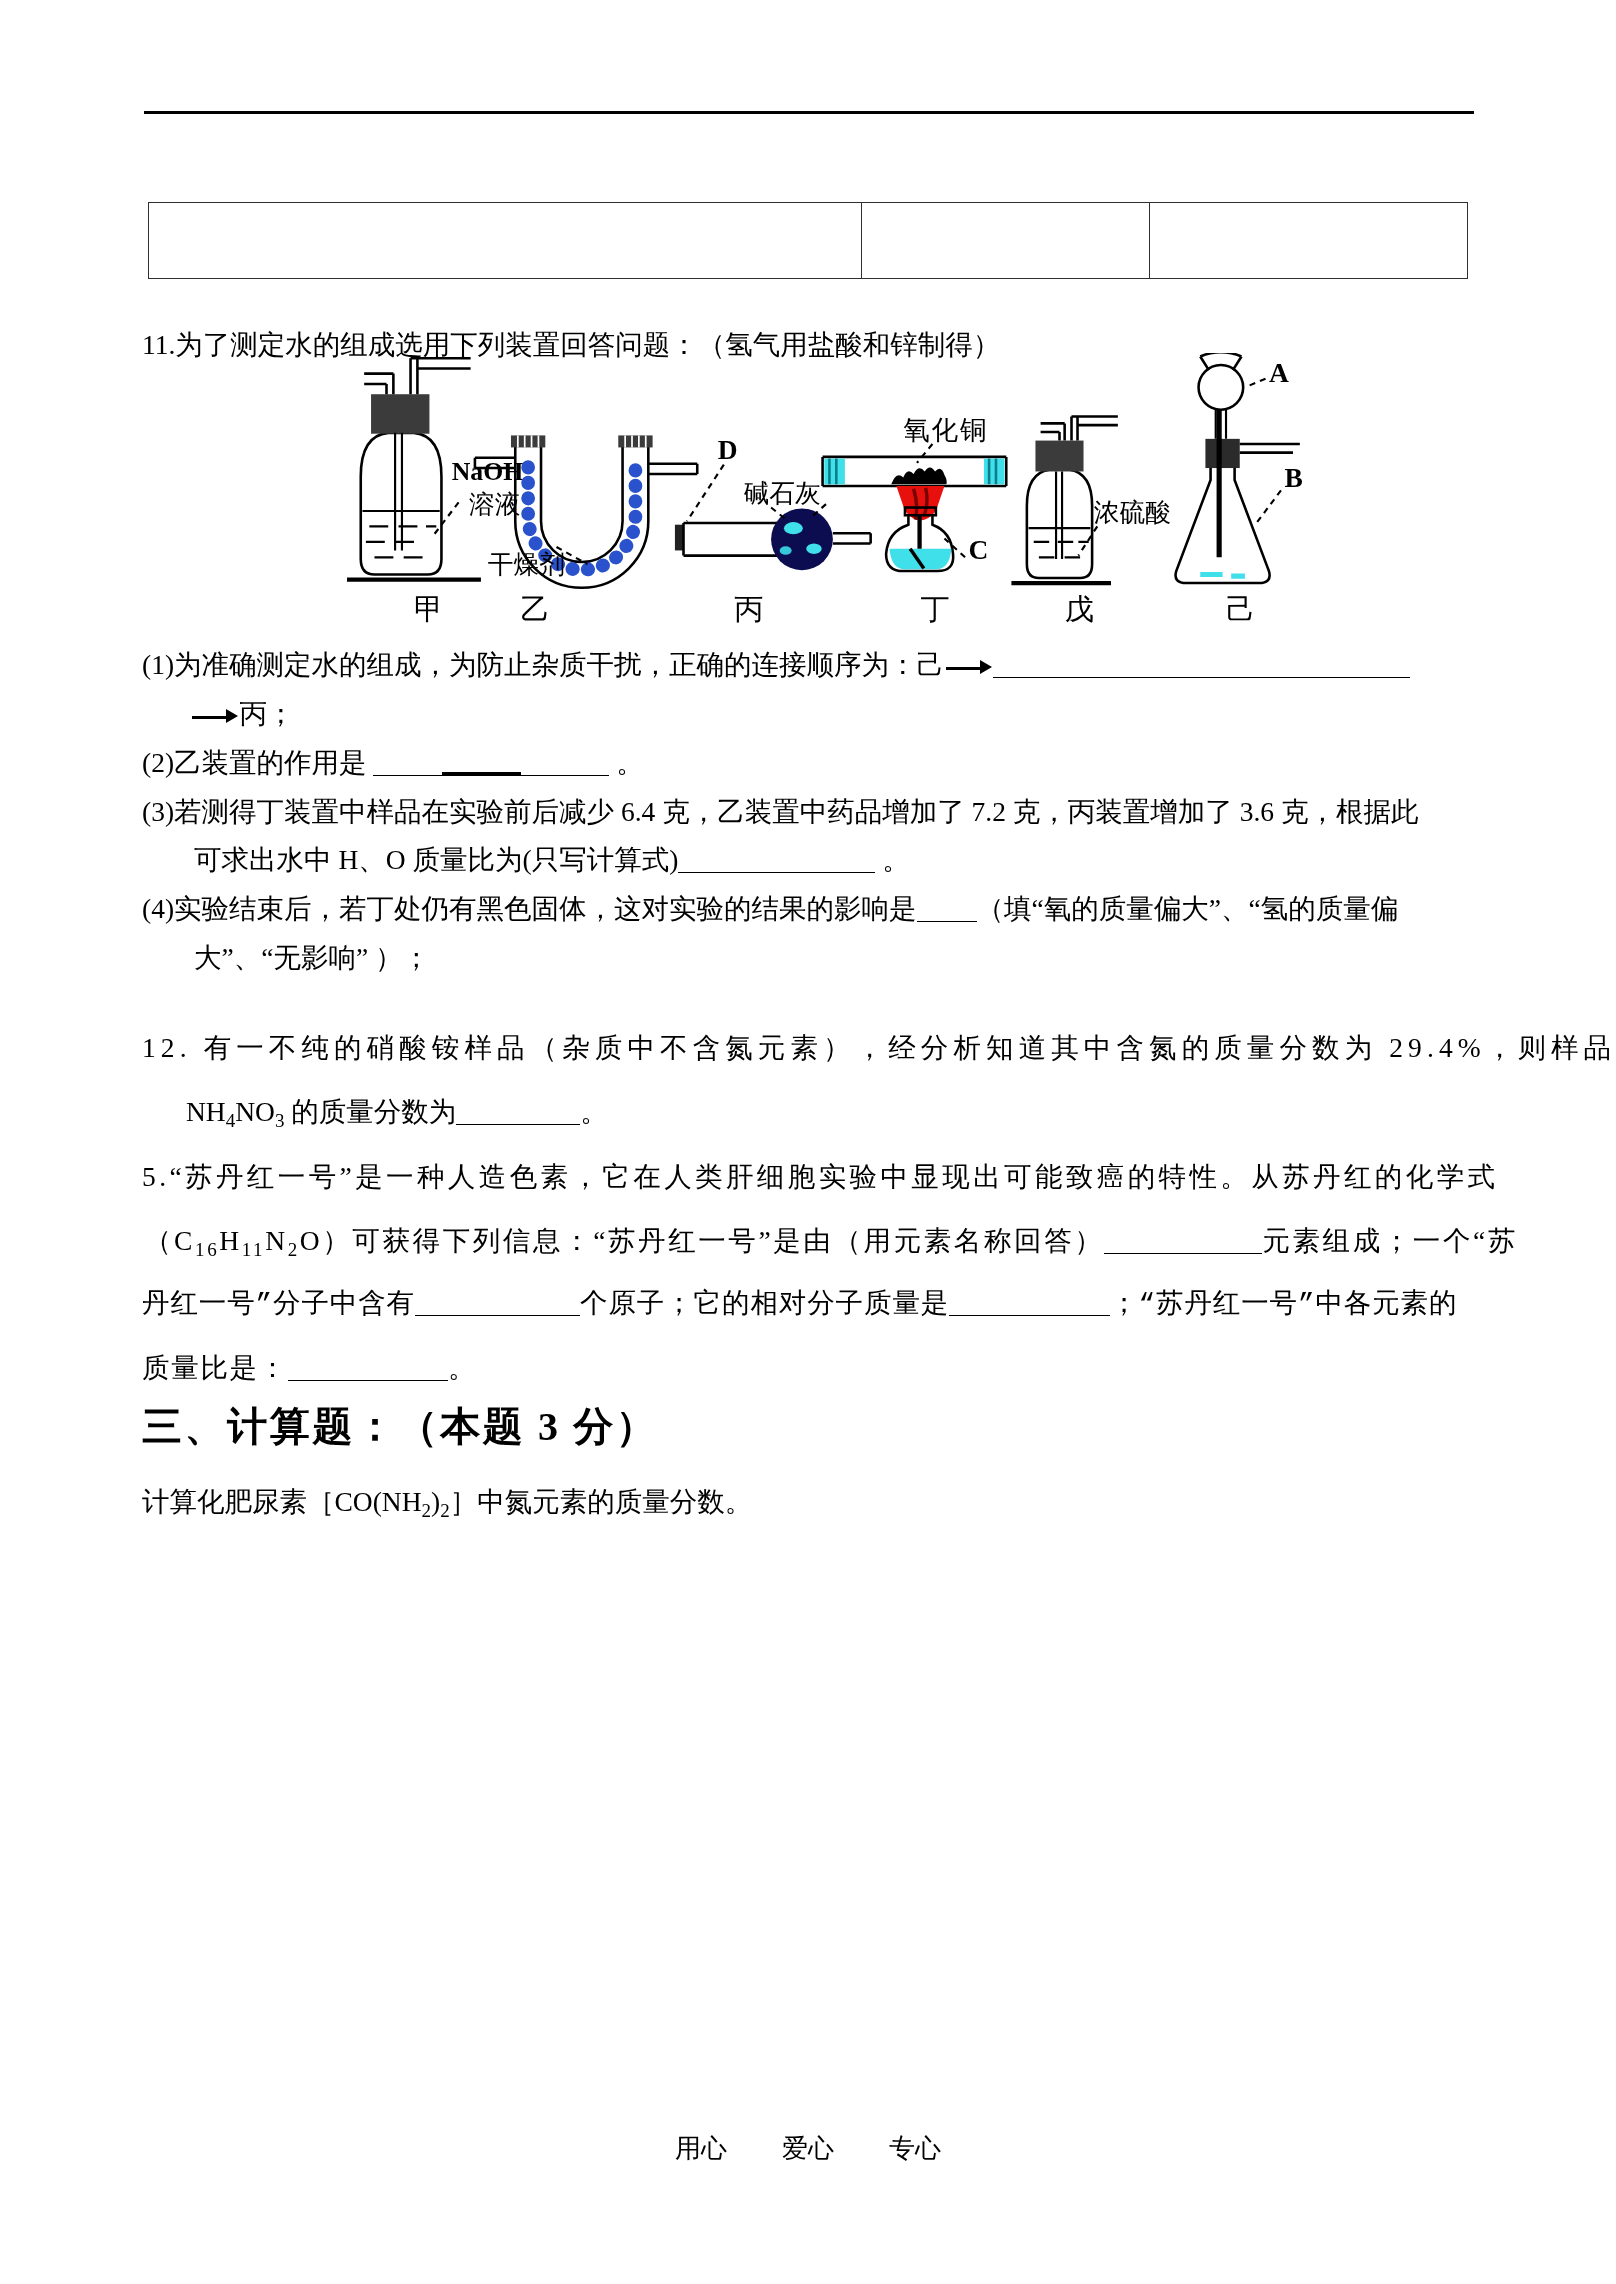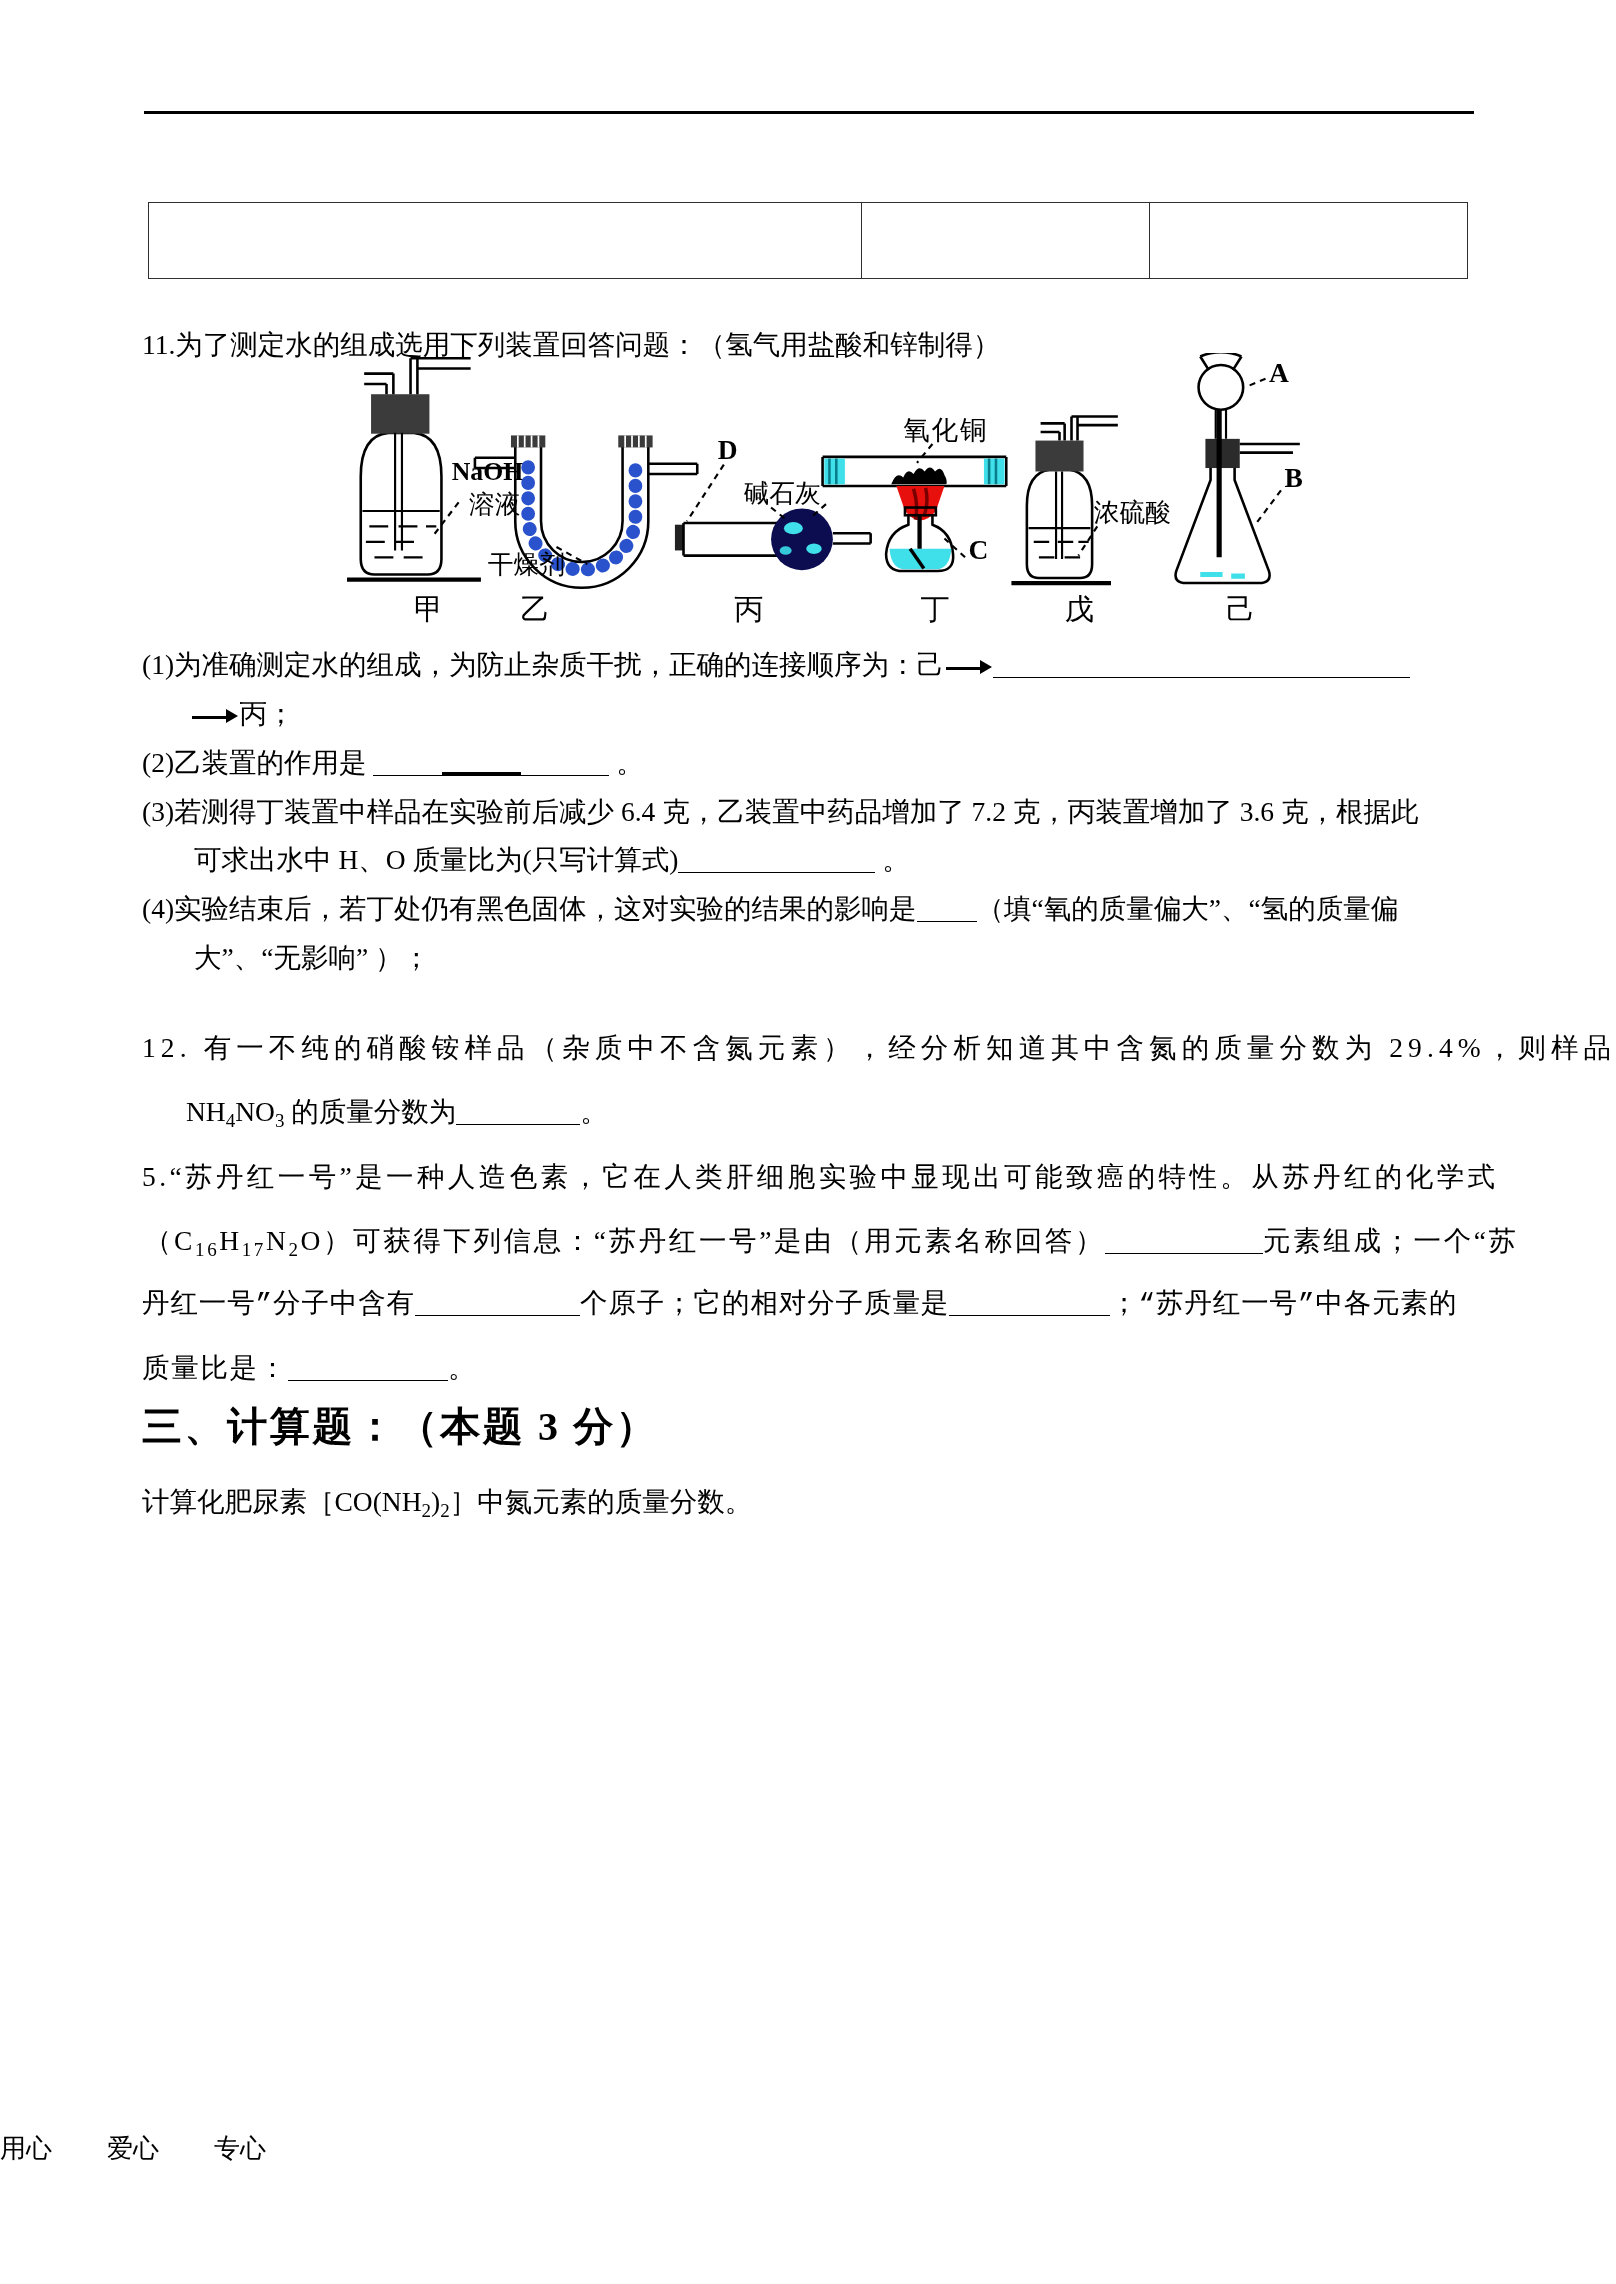--- a/index.html
+++ b/index.html
@@ -13,21 +13,21 @@
   .ls6{letter-spacing:5.1px;} .ls4{letter-spacing:3.4px;} .ls3{letter-spacing:2.6px;}
   .ls2{letter-spacing:1.7px;} .ls1{letter-spacing:0.9px;}
   .h3{font-weight:bold;font-size:40px;letter-spacing:2.6px;}
   sub{font-size:19px;line-height:0;vertical-align:-6px;}
   .blank{display:inline-block;height:26px;border-bottom:1.7px solid #000;vertical-align:-4.3px;}
   .blank.bold{border-bottom-width:4.3px;}
   .arrow{display:inline-block;position:relative;width:46px;height:15.4px;vertical-align:-1.7px;margin:0 1.7px;}
   .arrow::before{content:"";position:absolute;left:0;right:7.7px;top:6.9px;height:2.6px;background:#000;}
   .arrow::after{content:"";position:absolute;right:0;top:0;width:0;height:0;
                 border-left:12px solid #000;border-top:7.7px solid transparent;border-bottom:7.7px solid transparent;}
-  .footer{position:absolute;left:0;width:100%;display:flex;gap:55px;font-size:26px;}
+  .footer{position:absolute;left:0;width:100%;display:flex;justify-content:center;gap:55px;font-size:26px;}
   svg text{font-family:"Liberation Serif","DejaVu Serif",serif;}
 </style>
 </head>
 <body>
 
 <div class="page">
 
   <div class="rule" style="left:144px;top:111px;width:1330px;height:3.4px;"></div>
 
   <div class="frag-table" style="left:148px;top:202px;width:1320px;height:77px;">
@@ -161,21 +161,21 @@
   <div class="line" style="left:142px;top:746px;">(2)乙装置的作用是 <span class="blank" style="width: 69px;"></span><span class="blank bold" style="width: 79px;"></span><span class="blank" style="width: 88px;"></span> 。</div>
   <div class="line" style="left:142px;top:795px;">(3)若测得丁装置中样品在实验前后减少 6.4 克，乙装置中药品增加了 7.2 克，丙装置增加了 3.6 克，根据此</div>
   <div class="line" style="left:194px;top:843px;">可求出水中 H、O 质量比为(只写计算式)<span class="blank" style="width: 197px;"></span> 。</div>
   <div class="line" style="left:142px;top:892px;">(4)实验结束后，若丁处仍有黑色固体，这对实验的结果的影响是<span class="blank" style="width: 60px;"></span>（填“氧的质量偏大”、“氢的质量偏</div>
   <div class="line" style="left:194px;top:941px;">大”、“无影响”  ）；</div>
 
   <div class="line ls6" style="left:142px;top:1031px;">12. 有一不纯的硝酸铵样品（杂质中不含氮元素），经分析知道其中含氮的质量分数为 29.4%，则样品中</div>
   <div class="line" style="left:142px;top:1095px;margin-left:44px;">NH<sub>4</sub>NO<sub>3</sub> 的质量分数为<span class="blank" style="width: 124px;"></span>。</div>
 
   <div class="line ls4" style="left:142px;top:1160px;">5.“苏丹红一号”是一种人造色素，它在人类肝细胞实验中显现出可能致癌的特性。从苏丹红的化学式</div>
-  <div class="line ls3" style="left:144px;top:1224px;">（C<sub>16</sub>H<sub>17</sub>N<sub>2</sub>O）可获得下列信息：“苏丹红一号”是由（用元素名称回答）<span class="blank" style="width: 158px;"></span>元素组成；一个“苏</div>
+  <div class="line ls3" style="left:144px;top:1224px;">（C<sub>16</sub>H<sub>11</sub>N<sub>2</sub>O）可获得下列信息：“苏丹红一号”是由（用元素名称回答）<span class="blank" style="width: 158px;"></span>元素组成；一个“苏</div>
   <div class="line ls1" style="left:142px;top:1288px;font-family:Liberation Mono, monospace;">丹红一号”分子中含有<span class="blank" style="width: 165px;"></span>个原子；它的相对分子质量是<span class="blank" style="width: 161px;"></span>；“苏丹红一号”中各元素的</div>
   <div class="line ls2" style="left:142px;top:1351px;">质量比是：<span class="blank" style="width: 160px;"></span>。</div>
 
   <div class="line h3" style="left:142px;top:1410px;">三、计算题：（本题 3 分）</div>
   <div class="line" style="left:142px;top:1485px;">计算化肥尿素［CO(NH<sub>2</sub>)<sub>2</sub>］中氮元素的质量分数。</div>
 
   <div class="footer" style="top:2131px;">
     <span>用心</span>
     <span>爱心</span>
     <span>专心</span>

